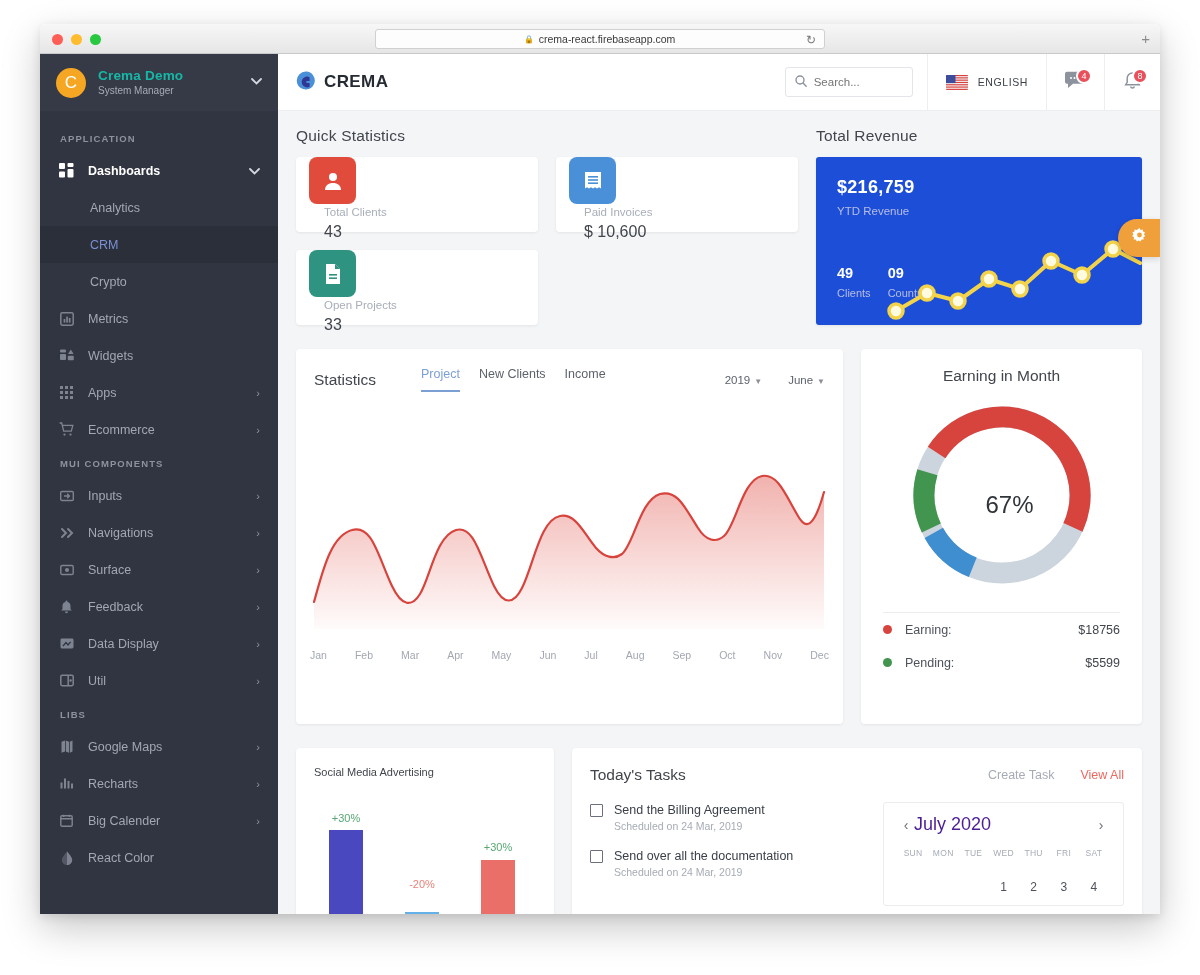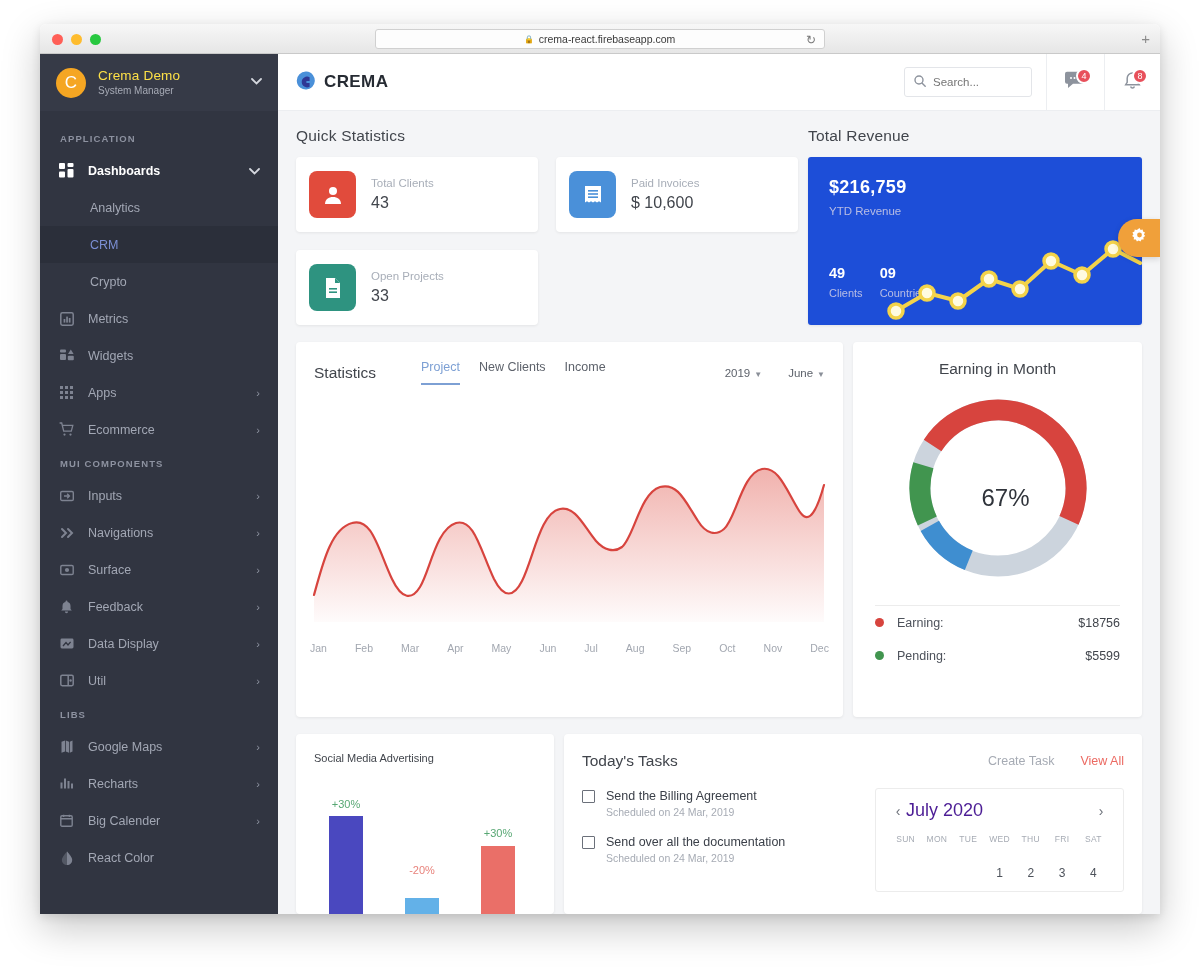--- a/index.html
+++ b/index.html
@@ -75,21 +75,21 @@
     position: relative;
   }
   .avatar {
     width: 30px; height: 30px; border-radius: 50%;
     background: #f5a623; color: #fff;
     display: flex; align-items: center; justify-content: center;
     font-size: 17px; font-weight: 400;
     flex: 0 0 30px;
   }
   .user-meta { margin-left: 12px; }
-  .user-name { font-size: 13.5px; font-weight: normal; color: #fde047; line-height: 16px; letter-spacing: .2px; }
+  .user-name { font-size: 13.5px; font-weight: bold; color: #14b8a6; line-height: 16px; letter-spacing: .2px; }
   .user-role { font-size: 10px; color: #a7abb6; line-height: 14px; }
   .user-caret {
     position: absolute; right: 16px; top: 20px;
     color: #d4d7de; font-size: 12px;
   }
 
   .nav { padding-top: 12px; }
   .nav-section {
     font-size: 9.5px; letter-spacing: 1.1px;
     color: #8d92a0; padding: 10px 20px 8px 20px;
@@ -187,33 +187,33 @@
   }
   .settings-fab {
     position: absolute; right: 0px; top: 108px;
     width: 42px; height: 38px;
     background: #f0a03a; border-radius: 20px 0 0 20px;
     display: flex; align-items: center; justify-content: center;
     box-shadow: 0 2px 6px rgba(0,0,0,0.14);
     z-index: 20; cursor: pointer;
   }
 
-  .row { display: flex; gap: 10px; margin-bottom: 17px; }
+  .row { display: flex; gap: 18px; margin-bottom: 24px; }
   .section-title {
     font-size: 15.5px; color: #41454c; font-weight: normal;
     margin-bottom: 12px; letter-spacing: .2px;
   }
 
   
   .qs-col { flex: 0 0 502px; }
   .qs-grid { display: grid; grid-template-columns: 1fr 1fr; gap: 18px; }
   .stat-card {
     background: #fff; border-radius: 4px;
     box-shadow: 0 1px 3px rgba(0,0,0,0.07);
-    height: 75px; display: flex; align-items: center; padding: 0 13px;
+    height: 75px; display: flex; padding: 0 13px; flex-direction: column;
   }
   .stat-icon {
     width: 47px; height: 47px; border-radius: 8px;
     display: flex; align-items: center; justify-content: center;
     flex: 0 0 47px;
   }
   .stat-text { margin-left: 15px; }
   .stat-label { font-size: 11.5px; color: #a8aeb8; line-height: 17px; }
   .stat-value { font-size: 16px; color: #41454c; line-height: 22px; }
 
@@ -564,20 +564,38 @@
         <div class="search-box">
           <span>
             <svg width="12" height="12" viewBox="0 0 12 12" fill="none" stroke="#8d939d" stroke-width="1.4">
                 <circle cx="5" cy="5" r="4"></circle>
                 <path d="M8.2 8.2L11.2 11.2" stroke-linecap="round"></path>
               </svg>
           </span>
           <input type="text" placeholder="Search..." style="">
         </div>
 
+        <div class="topbar-cell lang-cell">
+          <span class="flag">
+            <svg width="22" height="15" viewBox="0 0 22 15">
+              <rect width="22" height="15" fill="#f4f5f7"></rect>
+              <g fill="#d8403c">
+                <rect y="0" width="22" height="1.15"></rect>
+                  <rect y="2.3" width="22" height="1.15"></rect>
+                <rect y="4.6" width="22" height="1.15"></rect>
+                  <rect y="6.9" width="22" height="1.15"></rect>
+                <rect y="9.2" width="22" height="1.15"></rect>
+                  <rect y="11.5" width="22" height="1.15"></rect>
+                <rect y="13.8" width="22" height="1.15"></rect>
+              </g>
+              <rect width="9.5" height="8.1" fill="#3c4d9e"></rect>
+            </svg>
+          </span>
+          <span class="lang-text">ENGLISH</span>
+        </div>
 
         <div class="topbar-cell">
           <span>
             <svg width="21" height="19" viewBox="0 0 21 19" fill="#8d939d">
                 <path d="M2 0.8h15a2 2 0 012 2v8a2 2 0 01-2 2H8l-5 4.2V12.8H2a2 2 0 01-2-2v-8a2 2 0 012-2z"></path>
                 <g fill="#fff">
                   <circle cx="6" cy="7" r="1"></circle>
                   <circle cx="9.5" cy="7" r="1"></circle>
                   <circle cx="13" cy="7" r="1"></circle>
                 </g>

